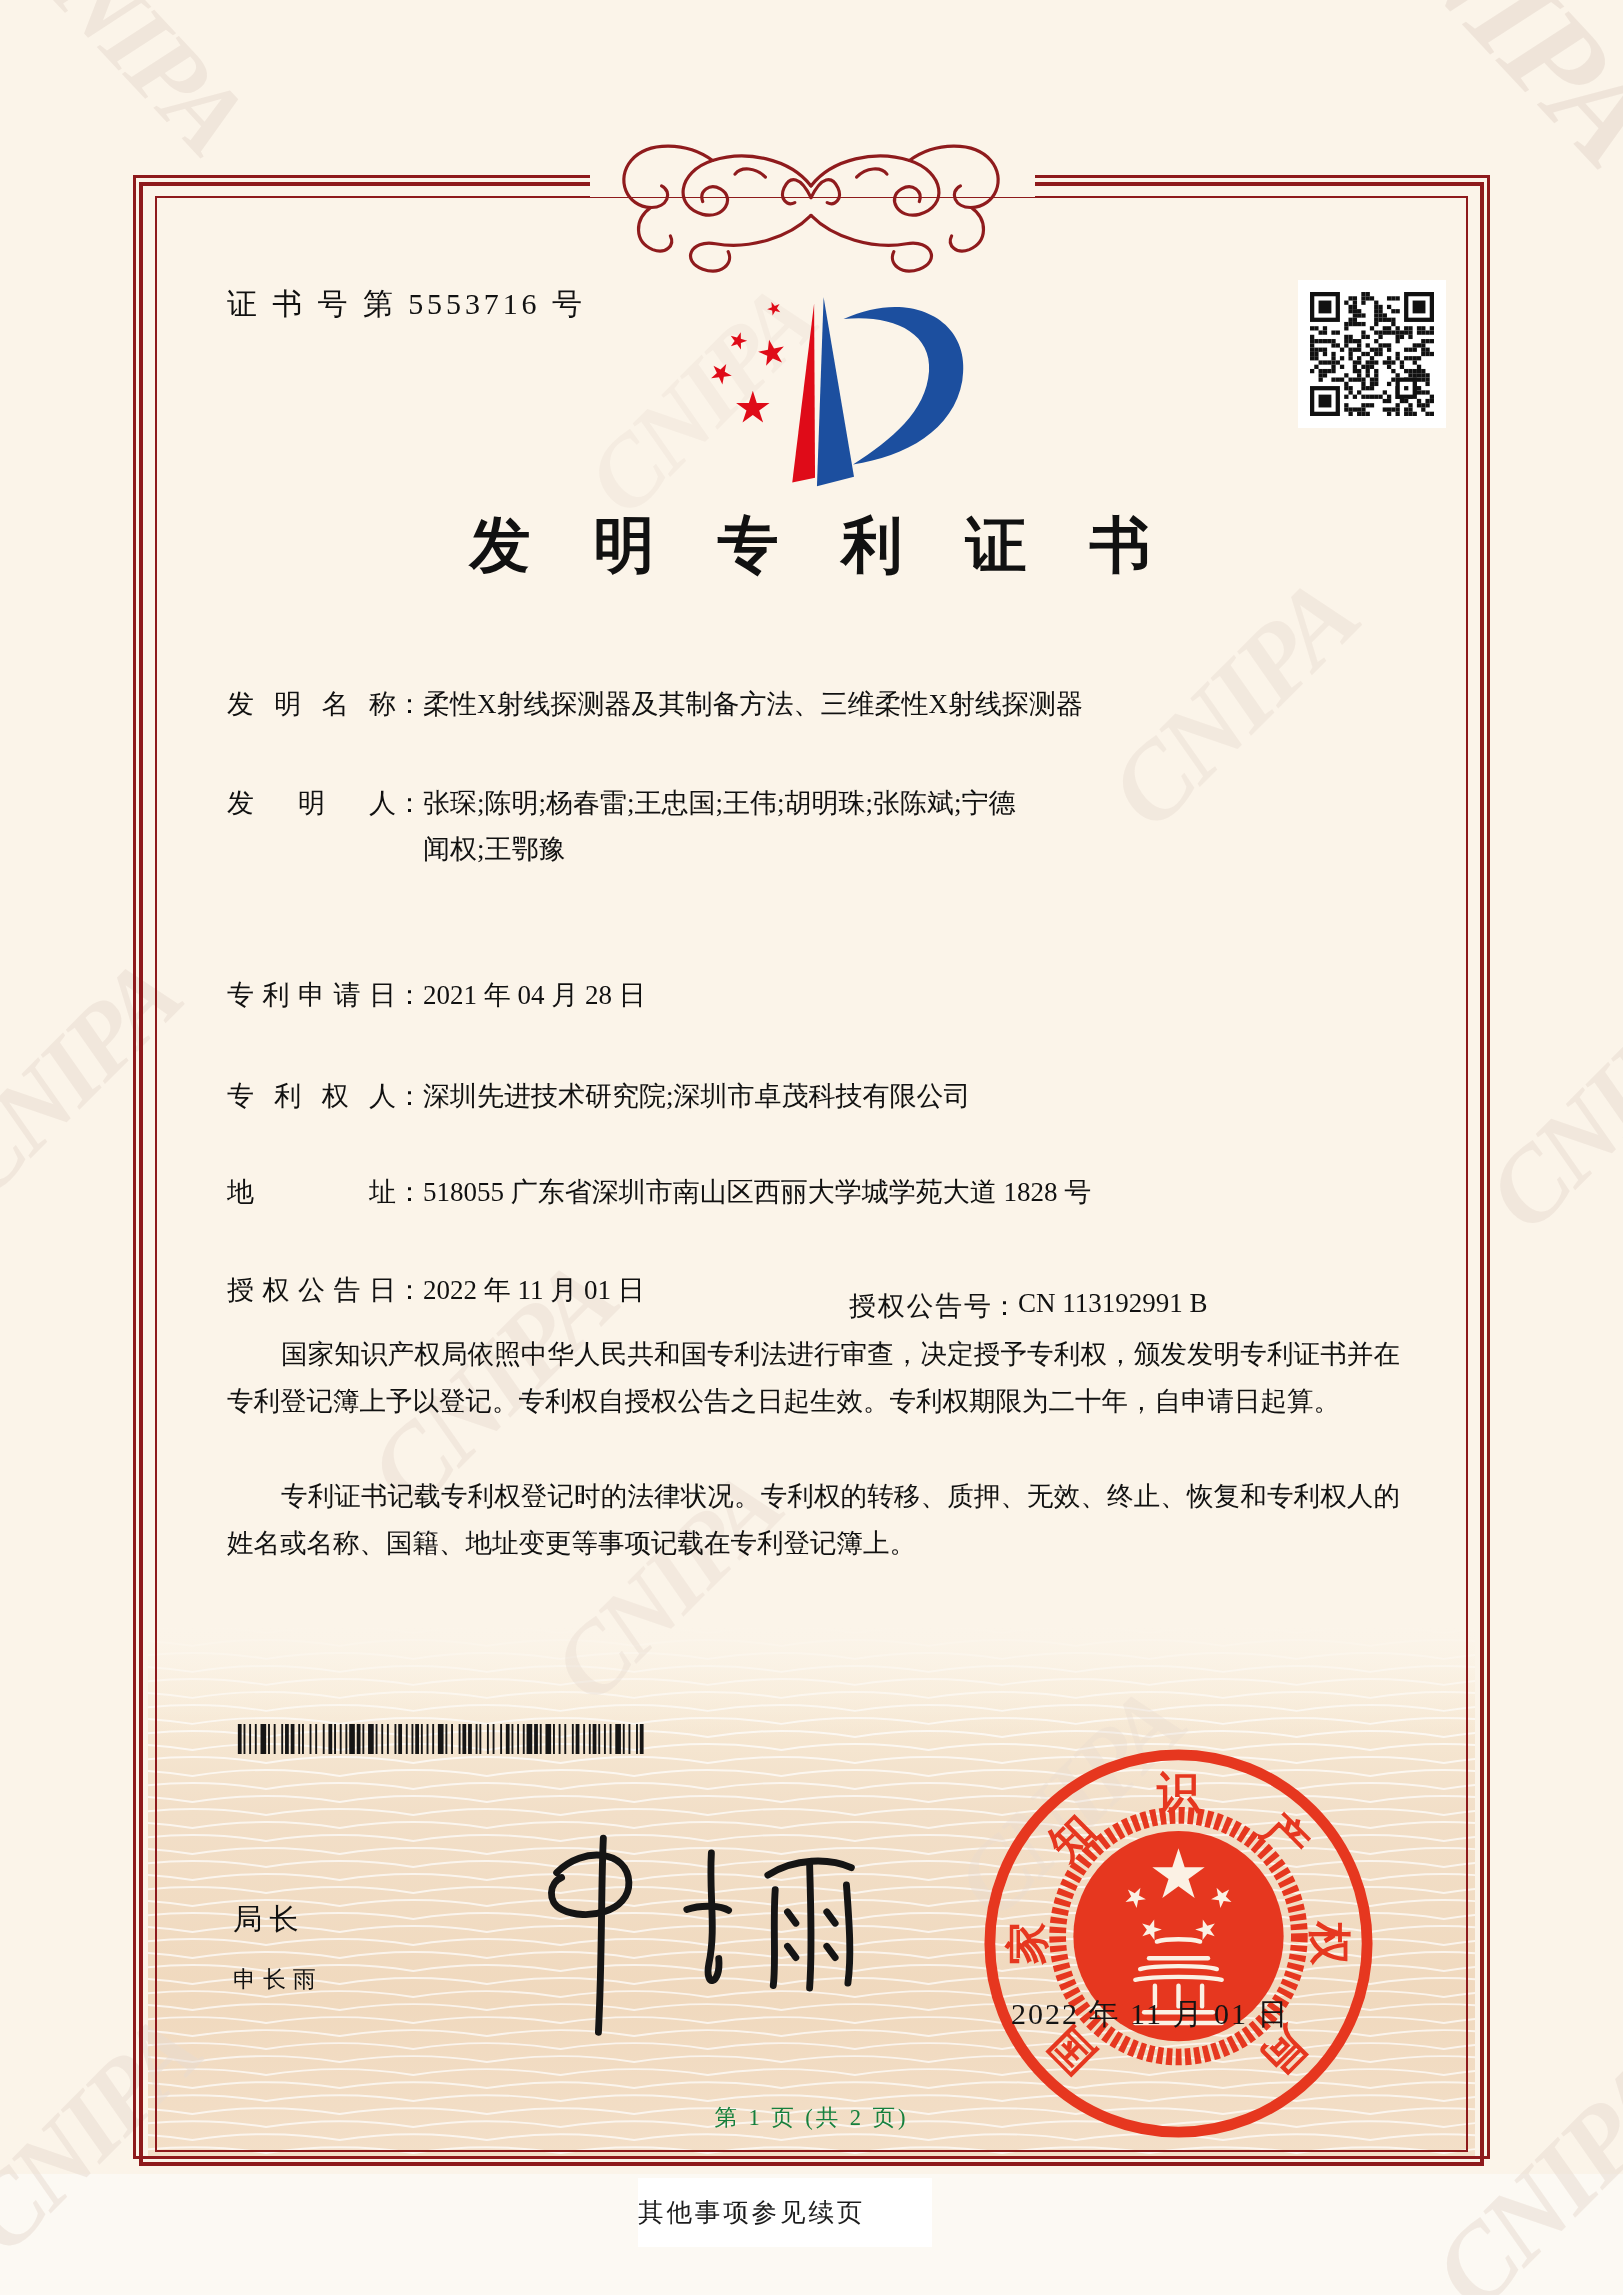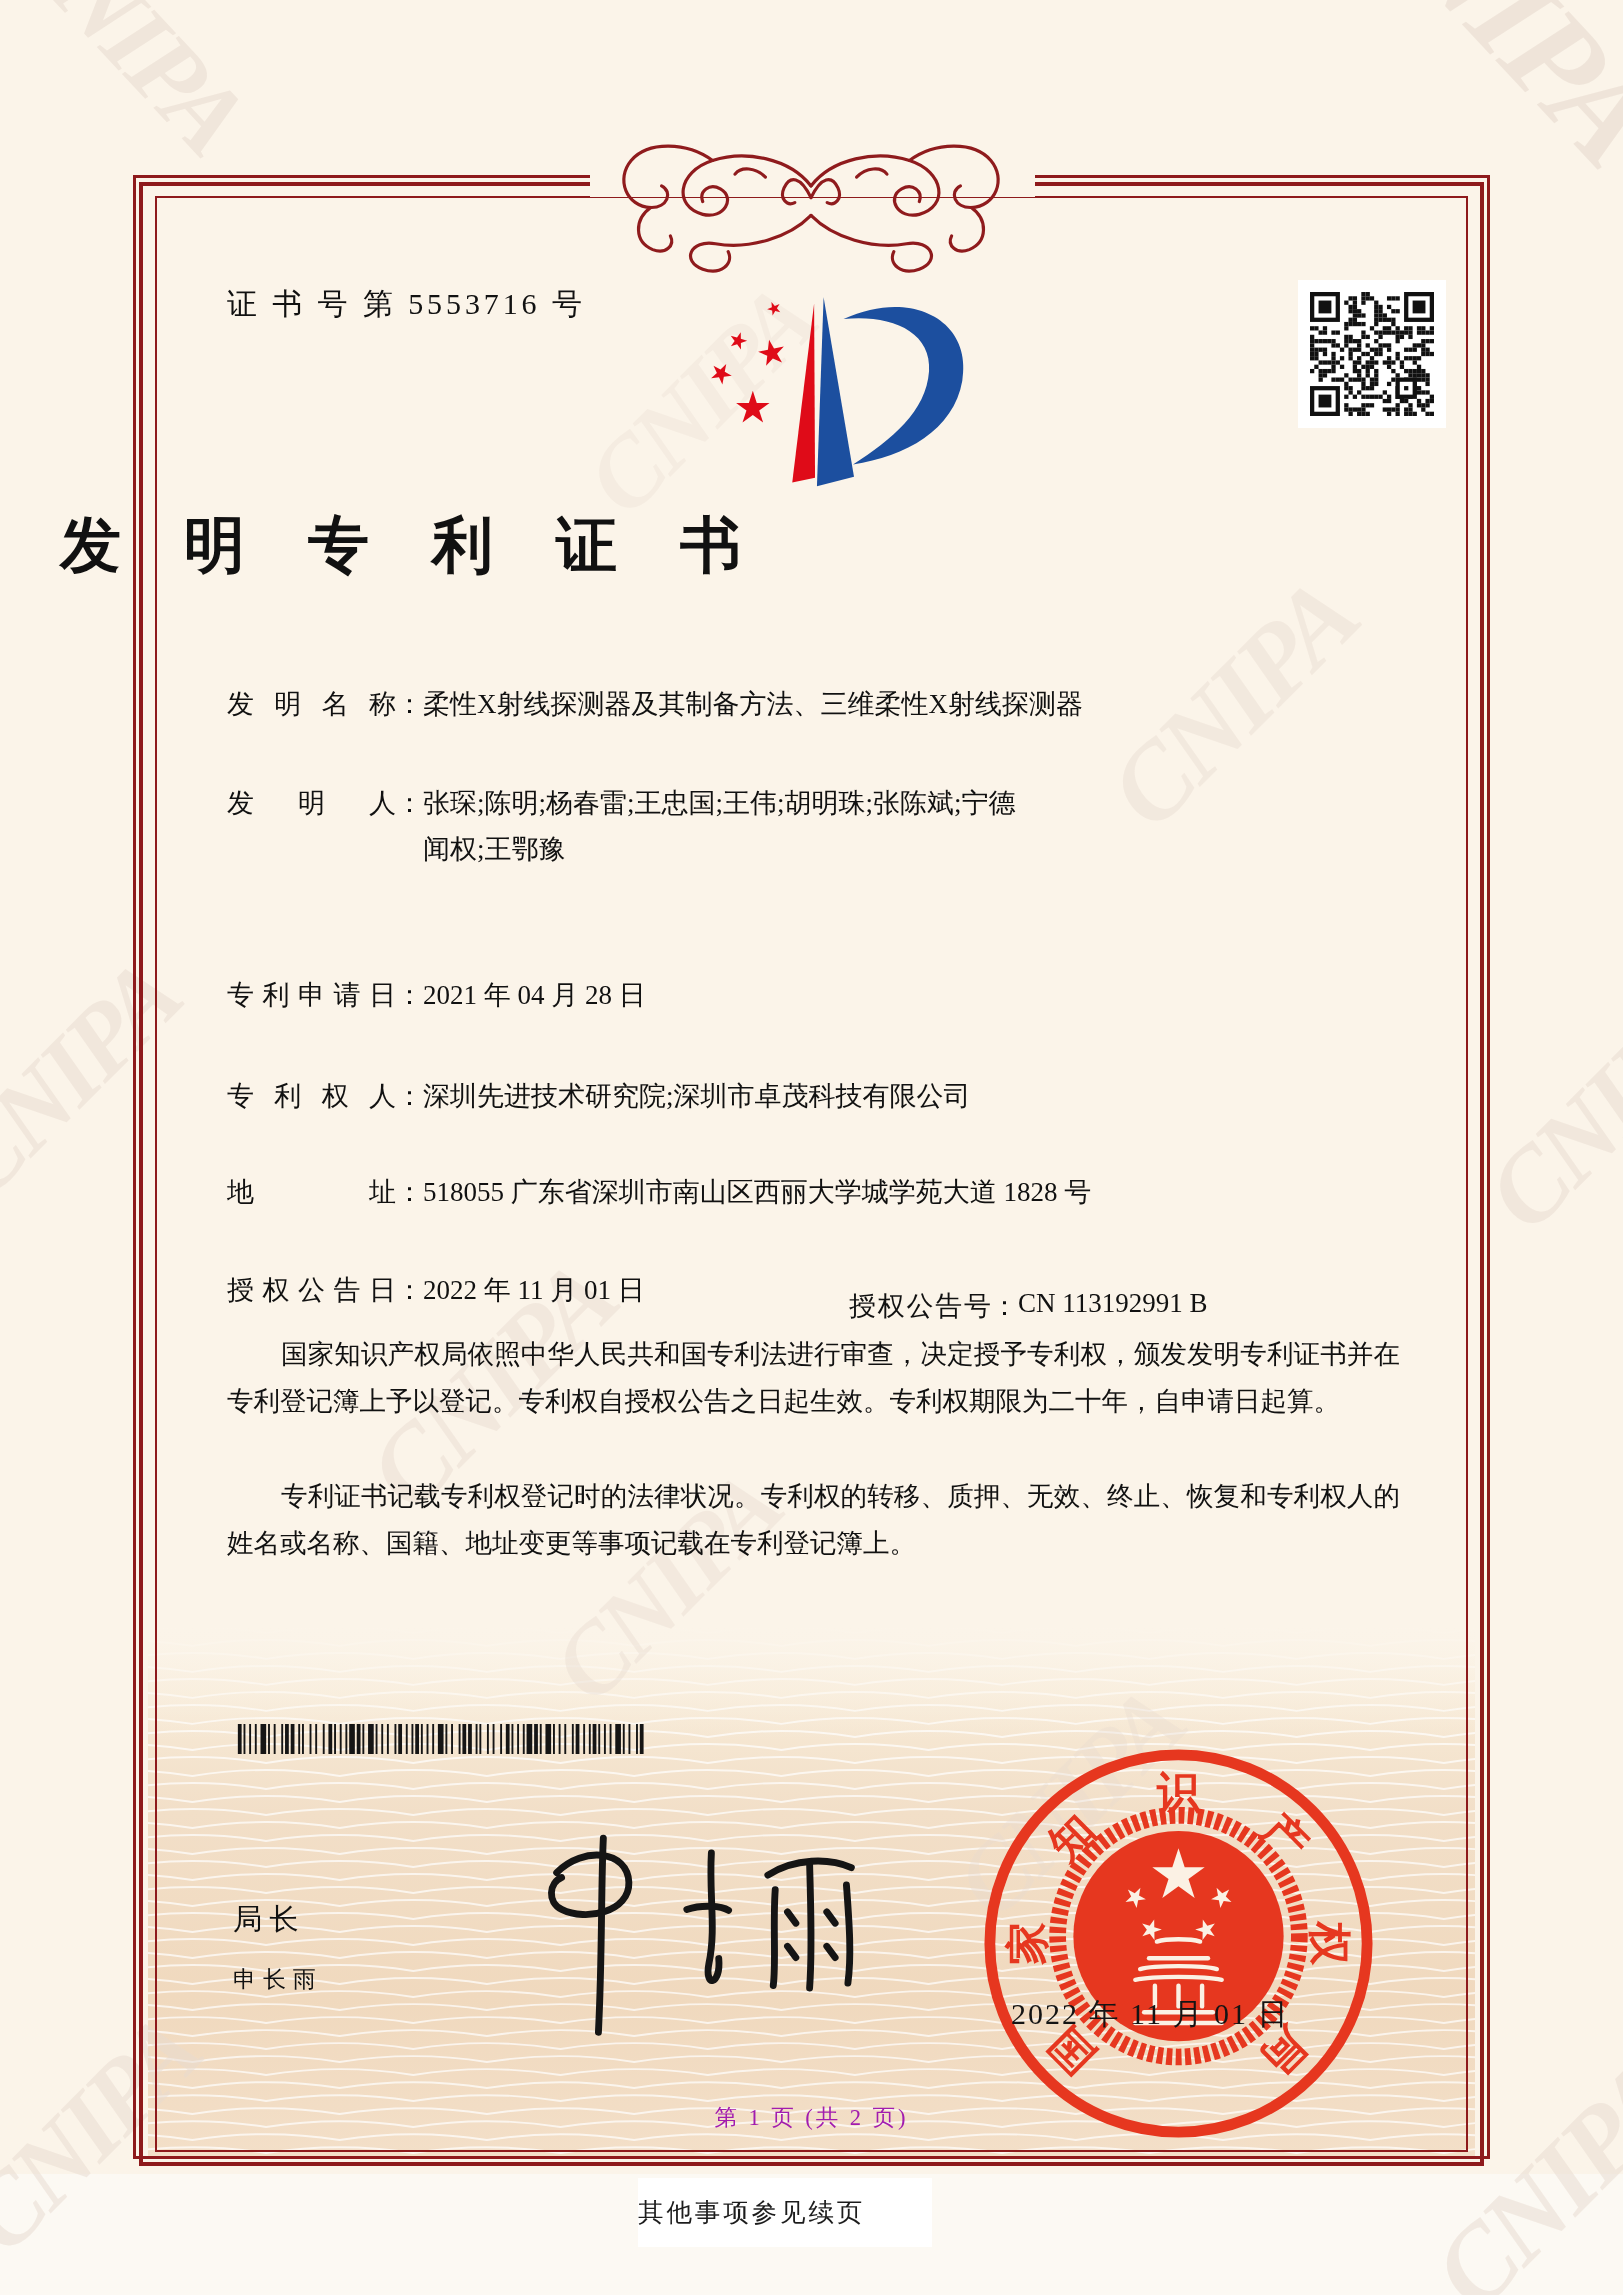--- a/index.html
+++ b/index.html
@@ -22,21 +22,21 @@
   .f2{left:139px;top:182px;right:139px;bottom:129px;border:4.9px solid #8e1a1c;}
   .f3{left:155px;top:196px;right:155px;bottom:143px;border:2.5px solid #8e1a1c;}
   .orn-patch{position:absolute;left:590px;top:171px;width:445px;height:25.5px;background:#fbf4e9;z-index:6;}
   .orn{position:absolute;left:579px;top:133px;z-index:7;}
 
   
   .certno{position:absolute;left:227px;top:284px;font-size:30px;letter-spacing:3.9px;z-index:8;}
   .logo{position:absolute;left:690px;top:263px;z-index:8;}
   .qrbox{position:absolute;left:1298px;top:280px;width:148px;height:148px;background:#ffffff;z-index:8;}
   .qrbox svg{position:absolute;left:12.3px;top:12.3px;}
-  .title{position:absolute;left:0;right:0;top:505px;text-align:left;font-size:61px;font-weight:700;
+  .title{position:absolute;left:0;right:0;top:505px;text-align:center;font-size:61px;font-weight:700;
          letter-spacing:63px;padding-left:60px;z-index:8;}
 
   
   .row{position:absolute;left:227px;font-size:27px;white-space:nowrap;z-index:8;}
   .lbl{display:inline-block;width:169px;text-align:justify;text-align-last:justify;vertical-align:top;}
   .sep{display:inline-block;width:27px;vertical-align:top;}
   .val{vertical-align:top;}
   .grp2{position:absolute;left:622px;top:16px;white-space:nowrap;}
   .grp2 .lbl{width:142px;}
   .row2{position:absolute;left:423px;font-size:27px;white-space:nowrap;z-index:8;}
@@ -45,21 +45,21 @@
   .para{position:absolute;left:227px;width:1173px;font-size:26.5px;line-height:47px;
         text-align:justify;text-indent:54px;z-index:8;}
 
   
   .barcode{position:absolute;left:235px;top:1724px;z-index:8;}
   .signer-title{position:absolute;left:233px;top:1900px;font-size:29.4px;letter-spacing:6.9px;z-index:8;}
   .signer-name{position:absolute;left:233px;top:1964px;font-size:23px;letter-spacing:6.9px;z-index:8;}
   .signature{position:absolute;left:456px;top:1816px;z-index:8;}
   .seal{position:absolute;left:982px;top:1747px;z-index:9;}
   .sealdate{position:absolute;left:1011px;top:1994px;font-size:30px;letter-spacing:2px;color:#141414;z-index:10;white-space:nowrap;}
-  .pagefoot{position:absolute;left:0;right:0;top:2102px;text-align:center;font-size:22.6px;letter-spacing:2.9px;color:#a21caf;z-index:8;}
+  .pagefoot{position:absolute;left:0;right:0;top:2102px;text-align:center;font-size:22.6px;letter-spacing:2.9px;color:#15803d;z-index:8;}
 
   .bottomstrip{position:absolute;left:0;top:2174px;width:1623px;height:121px;background:#fcf9f3;z-index:2;}
   .notebox{position:absolute;left:638px;top:2178px;width:294px;height:69px;background:#ffffff;z-index:8;
            line-height:69px;font-size:25.5px;letter-spacing:2.9px;color:#1c1c1c;}
 </style>
 </head>
 <body>
 
 <div class="page">
 

